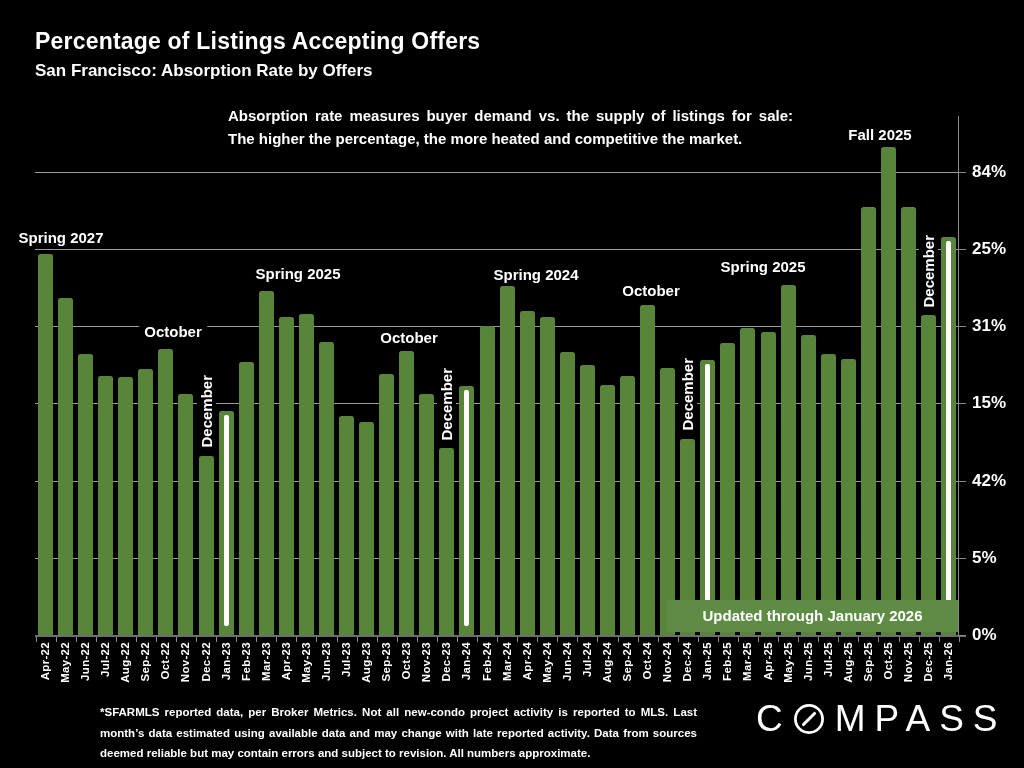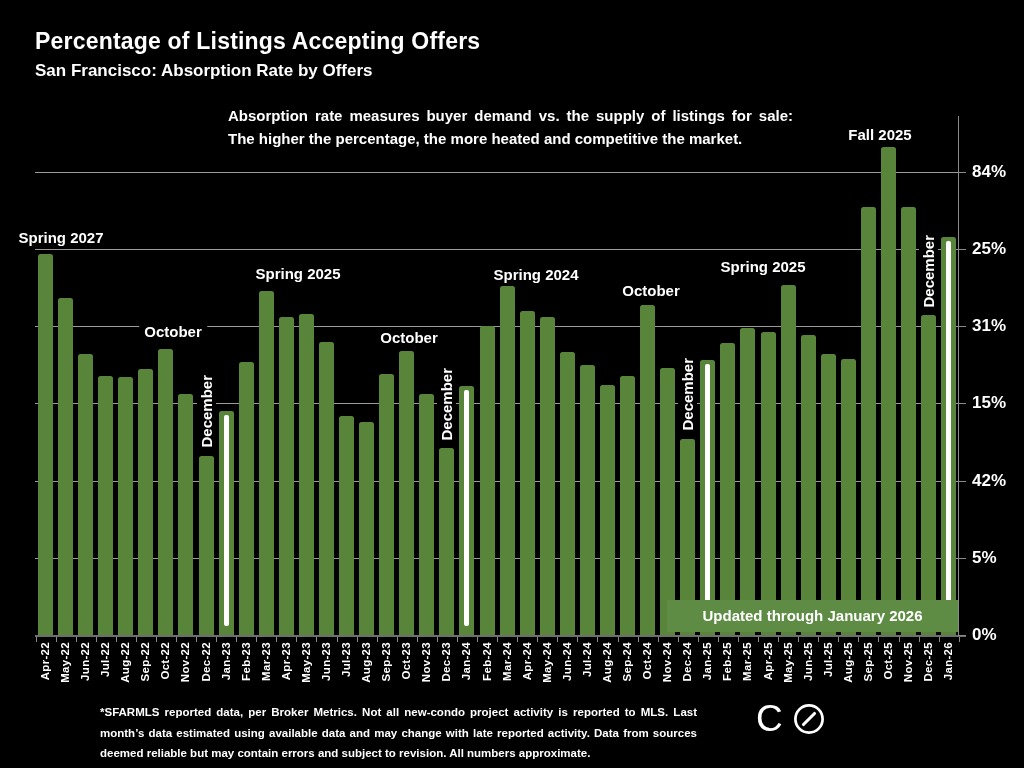--- a/index.html
+++ b/index.html
@@ -227,20 +227,21 @@
 <div class="footer">
   <span>*SFARMLS reported data, per Broker Metrics. Not all new-condo project activity is reported to MLS. Last month’s data estimated using available data and </span><span class="ul">may change with late reported activity</span><span>. Data from sources deemed reliable but may contain errors and subject to revision. All numbers approximate.</span>
 </div>
 
 <div class="logo">
   <span>C</span>
     <svg width="34" height="34" viewBox="0 0 40 40">
     <circle cx="20" cy="20" r="16" fill="none" stroke="#fff" stroke-width="3.2"></circle>
     <line x1="13.5" y1="26.5" x2="26.5" y2="13.5" stroke="#fff" stroke-width="3.6" stroke-linecap="round"></line>
   </svg>
+    <span>MPASS</span>
 </div>
 
 <div class="ylab" style="left: 972px; top: 625px;">0%</div>
 <div class="ylab" style="left: 972px; top: 547.8px;">5%</div>
 <div class="ylab" style="left: 972px; top: 470.6px;">42%</div>
 <div class="ylab" style="left: 972px; top: 393.4px;">15%</div>
 <div class="ylab" style="left: 972px; top: 316.2px;">31%</div>
 <div class="ylab" style="left: 972px; top: 239px;">25%</div>
 <div class="ylab" style="left: 972px; top: 161.8px;">84%</div>
 

